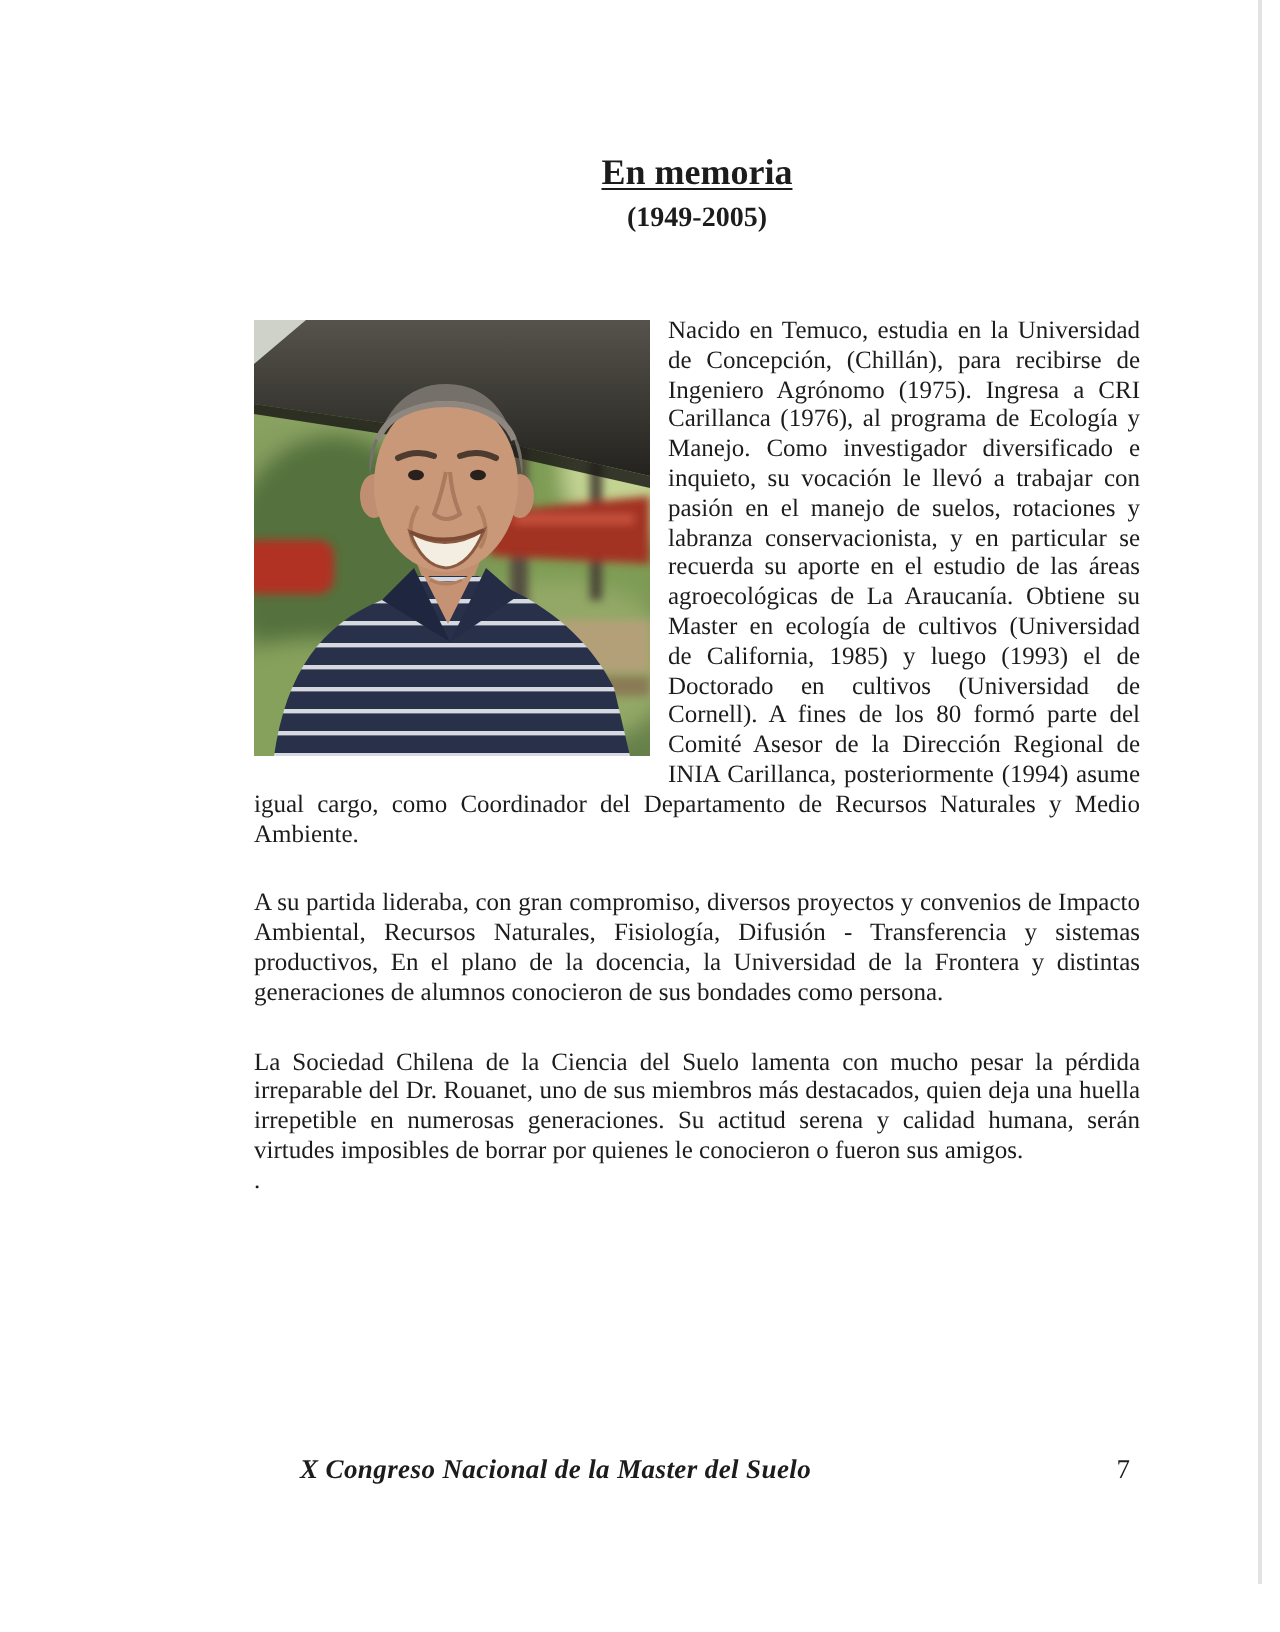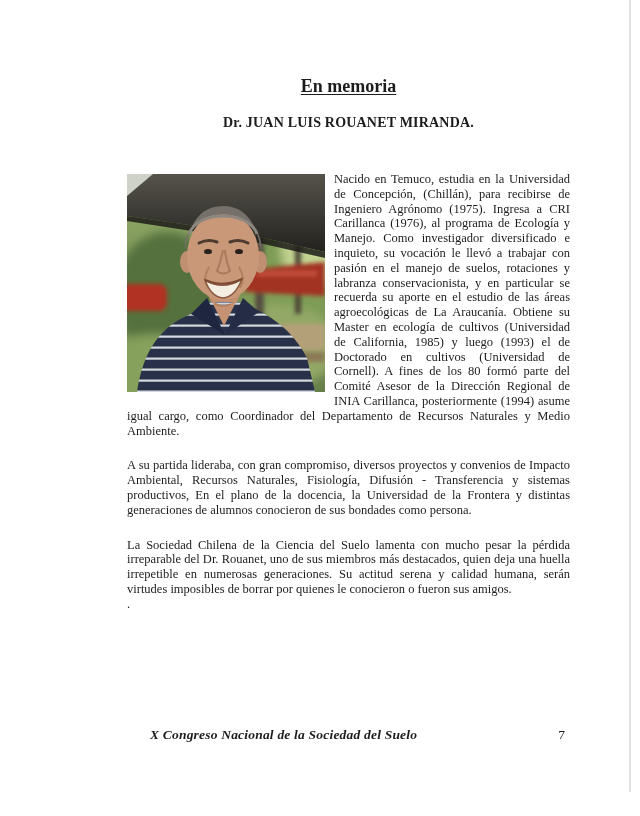--- a/index.html
+++ b/index.html
@@ -32,21 +32,21 @@
     letter-spacing: 0.2px;
   }
   .years {
     margin-top: 5px;
     font-size: 14px;
     font-weight: bold;
   }
   .content {
     position: absolute;
     left: 127px;
-    top: 172px;
+    top: 158px;
     width: 443px;
     font-size: 12.5px;
     line-height: 14.8px;
     text-align: justify;
   }
   .photo {
     float: left;
     width: 198px;
     height: 218px;
     margin: 2px 9px 3px 0;
@@ -86,21 +86,21 @@
     opacity: 0.8;
   }
 </style>
 </head>
 <body>
 
 <div class="page">
 
   <div class="header">
     <div class="memorial">En memoria</div>
-    <div class="name">Dr. JUAN LUIS ROUANET MIRANDA.</div>
+    <div class="years">(1949-2005)</div>
   </div>
 
   <div class="content">
     <figure class="photo">
       <svg viewBox="0 0 198 218" xmlns="http://www.w3.org/2000/svg">
         <defs>
           <linearGradient id="bgGrad" x1="0" y1="0" x2="0" y2="1">
             <stop offset="0" stop-color="#93ab68"></stop>
             <stop offset="1" stop-color="#66804a"></stop>
           </linearGradient>
@@ -165,19 +165,19 @@
         <path d="M88,130 Q96,134 104,130" stroke="#b07f60" stroke-width="1.5" fill="none"></path>
       </svg>
     </figure>
     <p>Nacido en Temuco, estudia en la Universidad de Concepción, (Chillán), para recibirse de Ingeniero Agrónomo (1975). Ingresa a CRI Carillanca (1976), al programa de Ecología y Manejo. Como investigador diversificado e inquieto, su vocación le llevó a trabajar con pasión en el manejo de suelos, rotaciones y labranza conservacionista, y en particular se recuerda su aporte en el estudio de las áreas agroecológicas de La Araucanía. Obtiene su Master en ecología de cultivos (Universidad de California, 1985) y luego (1993) el de Doctorado en cultivos (Universidad de Cornell).  A fines de los 80 formó parte del Comité Asesor de la Dirección Regional de INIA Carillanca, posteriormente (1994) asume igual cargo, como Coordinador del Departamento de Recursos Naturales y Medio Ambiente.</p>
     <p>A su partida lideraba, con gran compromiso, diversos proyectos y convenios de Impacto Ambiental, Recursos Naturales, Fisiología, Difusión - Transferencia y sistemas productivos, En el plano de la docencia, la Universidad de la Frontera y distintas generaciones de alumnos conocieron de sus bondades como persona.</p>
     <p class="tight">La Sociedad Chilena de la Ciencia del Suelo lamenta con mucho pesar la pérdida irreparable del Dr. Rouanet, uno de sus miembros más destacados, quien deja una huella irrepetible en numerosas generaciones. Su actitud serena y calidad humana, serán virtudes imposibles de borrar por quienes le conocieron o fueron sus amigos.</p>
     <p class="tight">.</p>
   </div>
 
   <div class="footer">
-    <span class="congress">X Congreso Nacional de la Sociedad del Suelo</span>
+    <span class="congress">X Congreso Nacional de la Master del Suelo</span>
     <span class="pagenum">7</span>
   </div>
 
   <div class="scan-line"></div>
 
 </div>
 
 </body></html>

